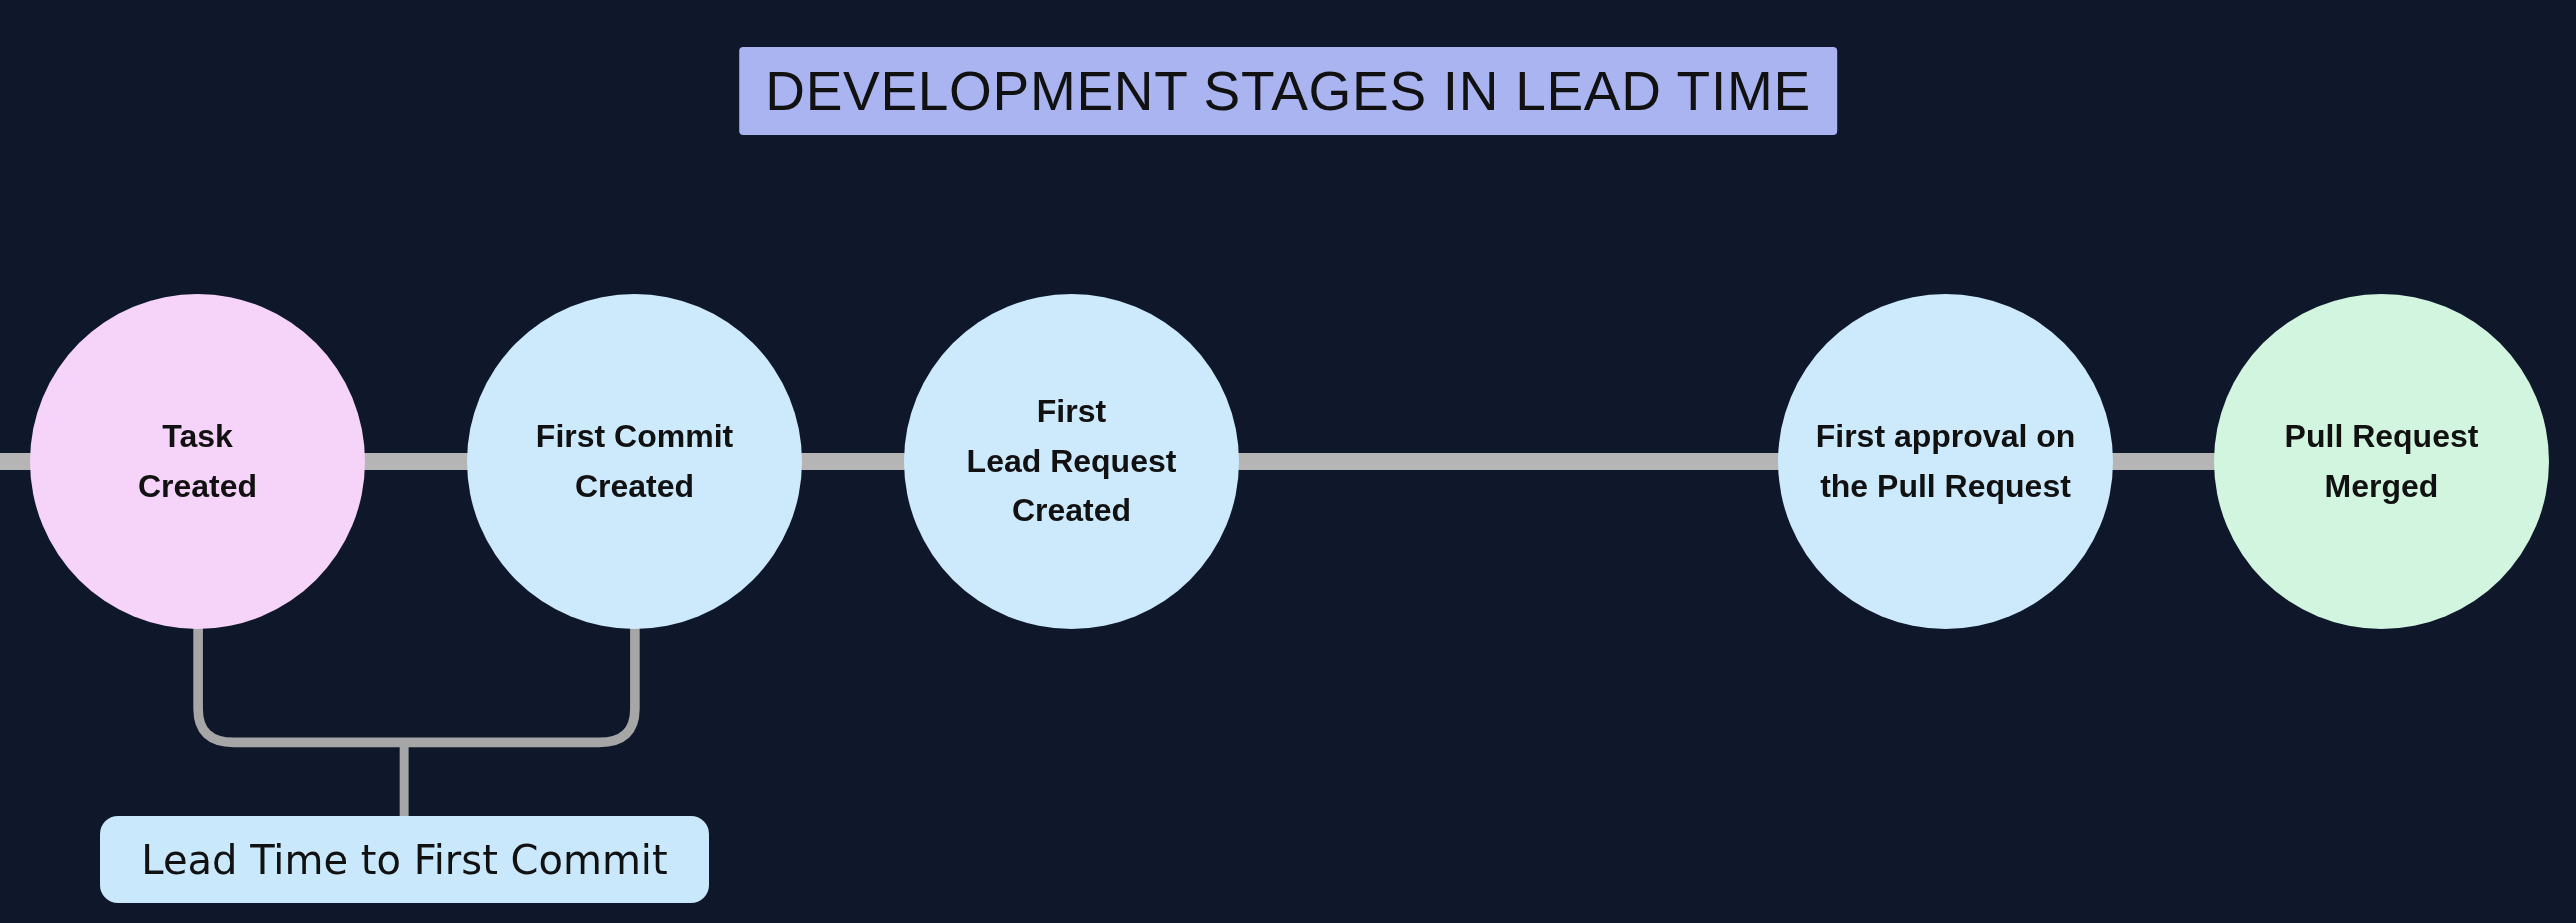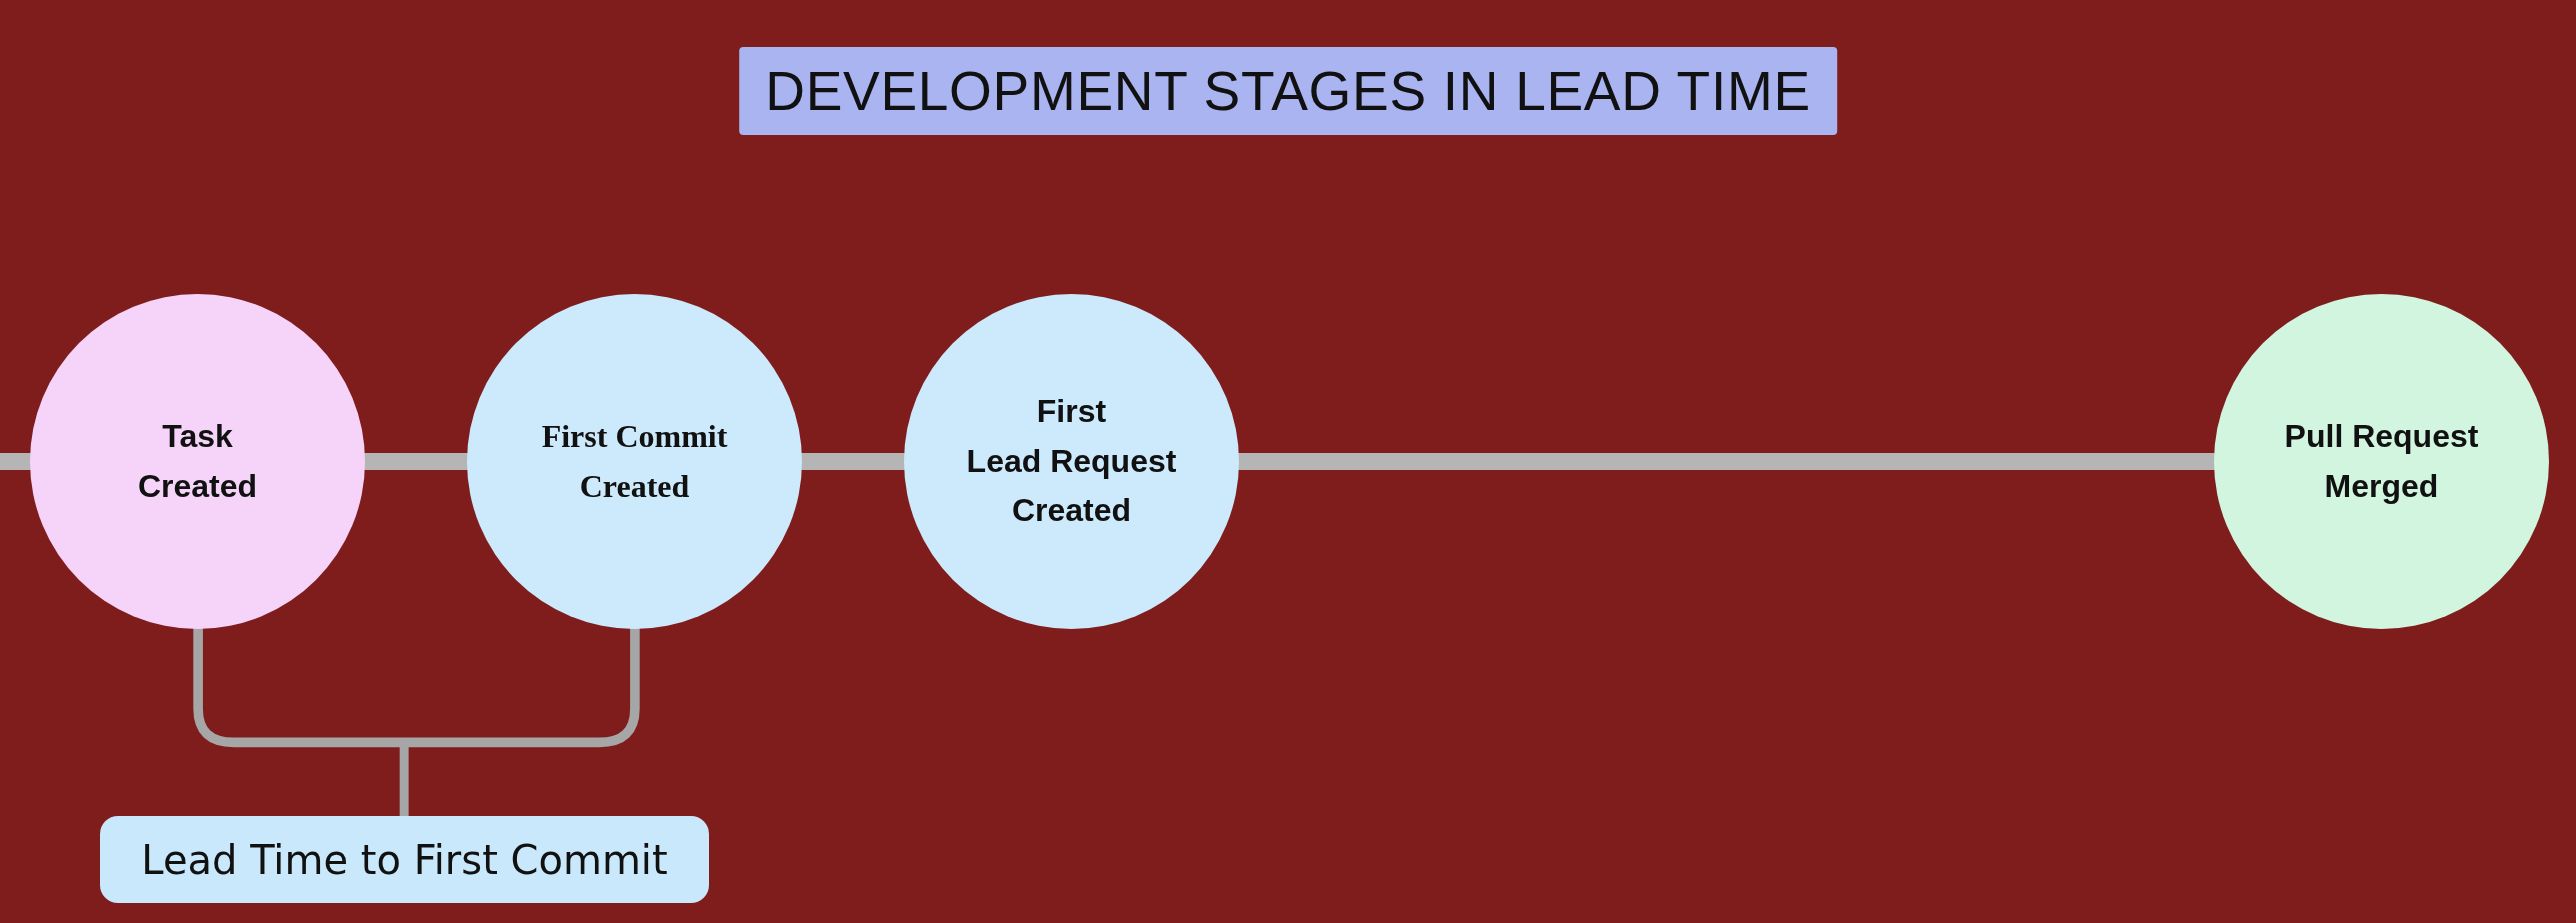--- a/index.html
+++ b/index.html
@@ -4,21 +4,21 @@
 <style>
   html, body {
     margin: 0;
     padding: 0;
     background: #ffffff;
   }
   .canvas {
     position: relative;
     width: 2576px;
     height: 923px;
-    background: #7f1d1d;
+    background: #0f172a;
     overflow: hidden;
     font-family: "Liberation Sans", sans-serif;
   }
   .title {
     position: absolute;
     top: 47px;
     left: 50%;
     transform: translateX(-50%);
     padding: 11px 26px;
     border-radius: 4.1px;
@@ -103,32 +103,36 @@
   <svg class="bracket-svg" viewBox="0 0 3750 1344" xmlns="http://www.w3.org/2000/svg">
     <path stroke-width="14" d="M 288 908 L 288 1032 Q 288 1081 340 1081 L 872 1081 Q 924 1081 924 1032 L 924 908" style="stroke: rgb(166, 166, 166);"></path>
     <path stroke-width="13" d="M 588 1081 L 588 1192" style="stroke: rgb(166, 166, 166);"></path>
   </svg>
 
   <div class="stage s1" style="background-color: rgb(246, 212, 250); justify-content: center;">
     <span class="stage-label">Task
 Created</span>
   </div>
 
-  <div class="stage s2" style="background-color: rgb(205, 234, 253); font-family: Liberation Serif, serif;">
+  <div class="stage s2" style="background-color: rgb(205, 234, 253);">
     <span class="stage-label">First Commit
 Created</span>
   </div>
 
   <div class="stage s3" style="background-color: rgb(205, 234, 253);">
     <span class="stage-label">First
 Lead Request
 Created</span>
   </div>
 
 
+  <div class="stage s5" style="background-color: rgb(205, 234, 253);">
+    <span class="stage-label">First approval on
+the Pull Request</span>
+  </div>
 
   <div class="stage s6" style="background-color: rgb(210, 245, 224);">
     <span class="stage-label">Pull Request
 Merged</span>
   </div>
 
   <div class="annotation" style="background-color: rgb(201, 232, 251);">Lead Time to First Commit</div>
 
 </div>
 

